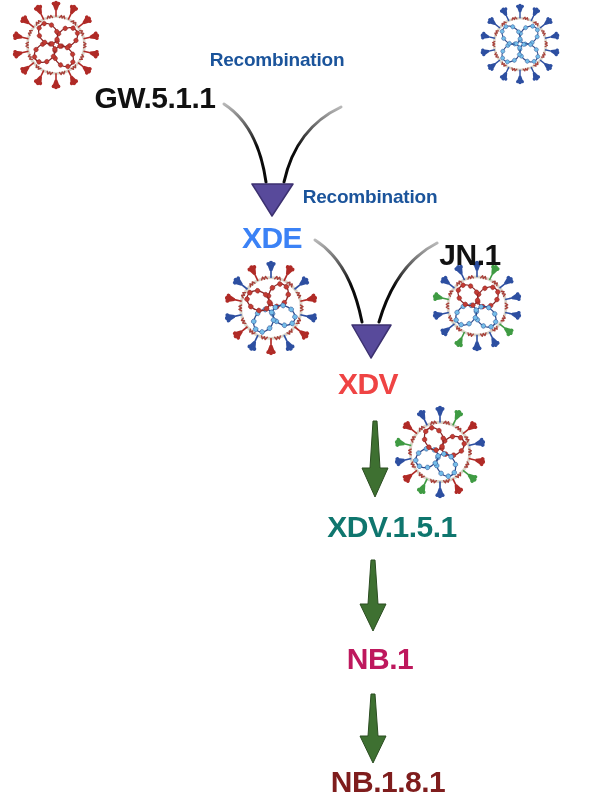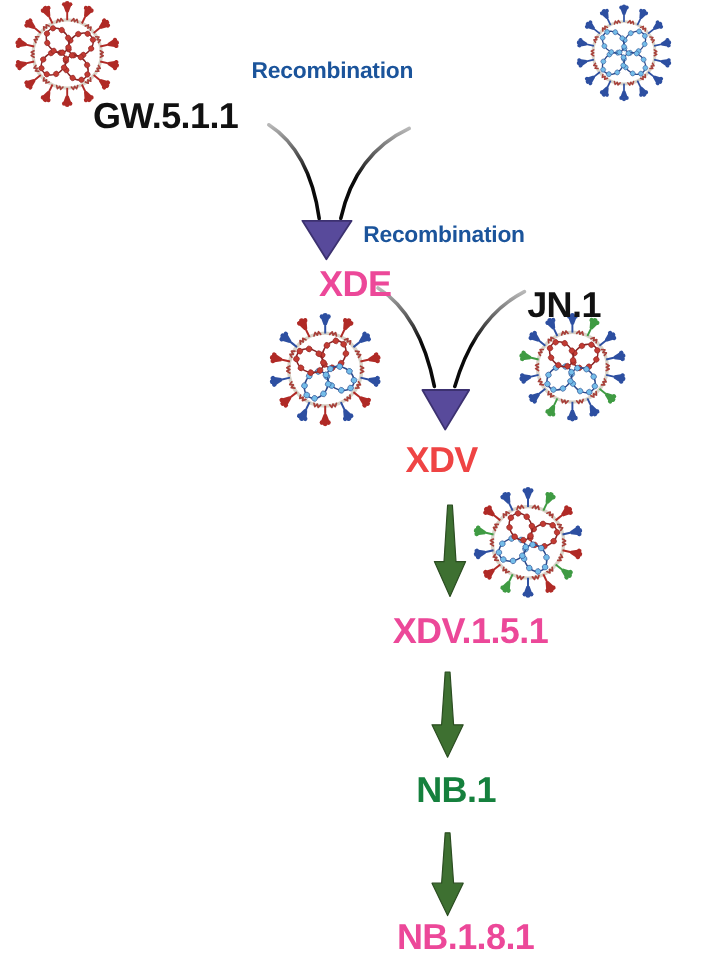--- a/index.html
+++ b/index.html
@@ -999,21 +999,21 @@
           <circle cx="-8.5" cy="-138" r="6" fill="#2d4fa1"></circle>
           <circle cx="0" cy="-141" r="6.5" fill="#2d4fa1"></circle>
           <circle cx="8.5" cy="-138" r="6" fill="#2d4fa1"></circle>
         </g>
       </svg>
     </div>
 
   <div class="recomb-label" style="left: 277px; top: 50px; color: rgb(27, 84, 155);">Recombination</div>
   <div class="recomb-label" style="left: 370px; top: 187px; color: rgb(27, 84, 155);">Recombination</div>
 
-  <div class="node-label" style="left: 138px; top: 83px; color: rgb(17, 17, 17);">GW.5.1.1</div>
-  <div class="node-label" style="left: 272px; top: 223px; color: #ec4899; margin-left: 24px;">XDE</div>
+  <div class="node-label" style="left: 155px; top: 83px; color: rgb(17, 17, 17);">GW.5.1.1</div>
+  <div class="node-label" style="left: 272px; top: 223px; color: #3b82f6;">XDE</div>
   <div class="node-label" style="left: 470px; top: 240px; color: rgb(17, 17, 17);">JN.1</div>
   <div class="node-label" style="left: 368px; top: 369px; color: #ef4444;">XDV</div>
-  <div class="node-label" style="left: 392px; top: 512px; color: #ec4899; text-align: right;">XDV.1.5.1</div>
-  <div class="node-label" style="left: 380px; top: 644px; color: #15803d;">NB.1</div>
-  <div class="node-label" style="left: 388px; top: 767px; color: #ec4899; text-align: center;">NB.1.8.1</div>
+  <div class="node-label" style="left: 392px; top: 512px; color: #0f766e; text-align: right;">XDV.1.5.1</div>
+  <div class="node-label" style="left: 380px; top: 644px; color: #be185d;">NB.1</div>
+  <div class="node-label" style="left: 388px; top: 767px; color: #7f1d1d; text-align: center;">NB.1.8.1</div>
 
 </div>
 
 </body></html>

